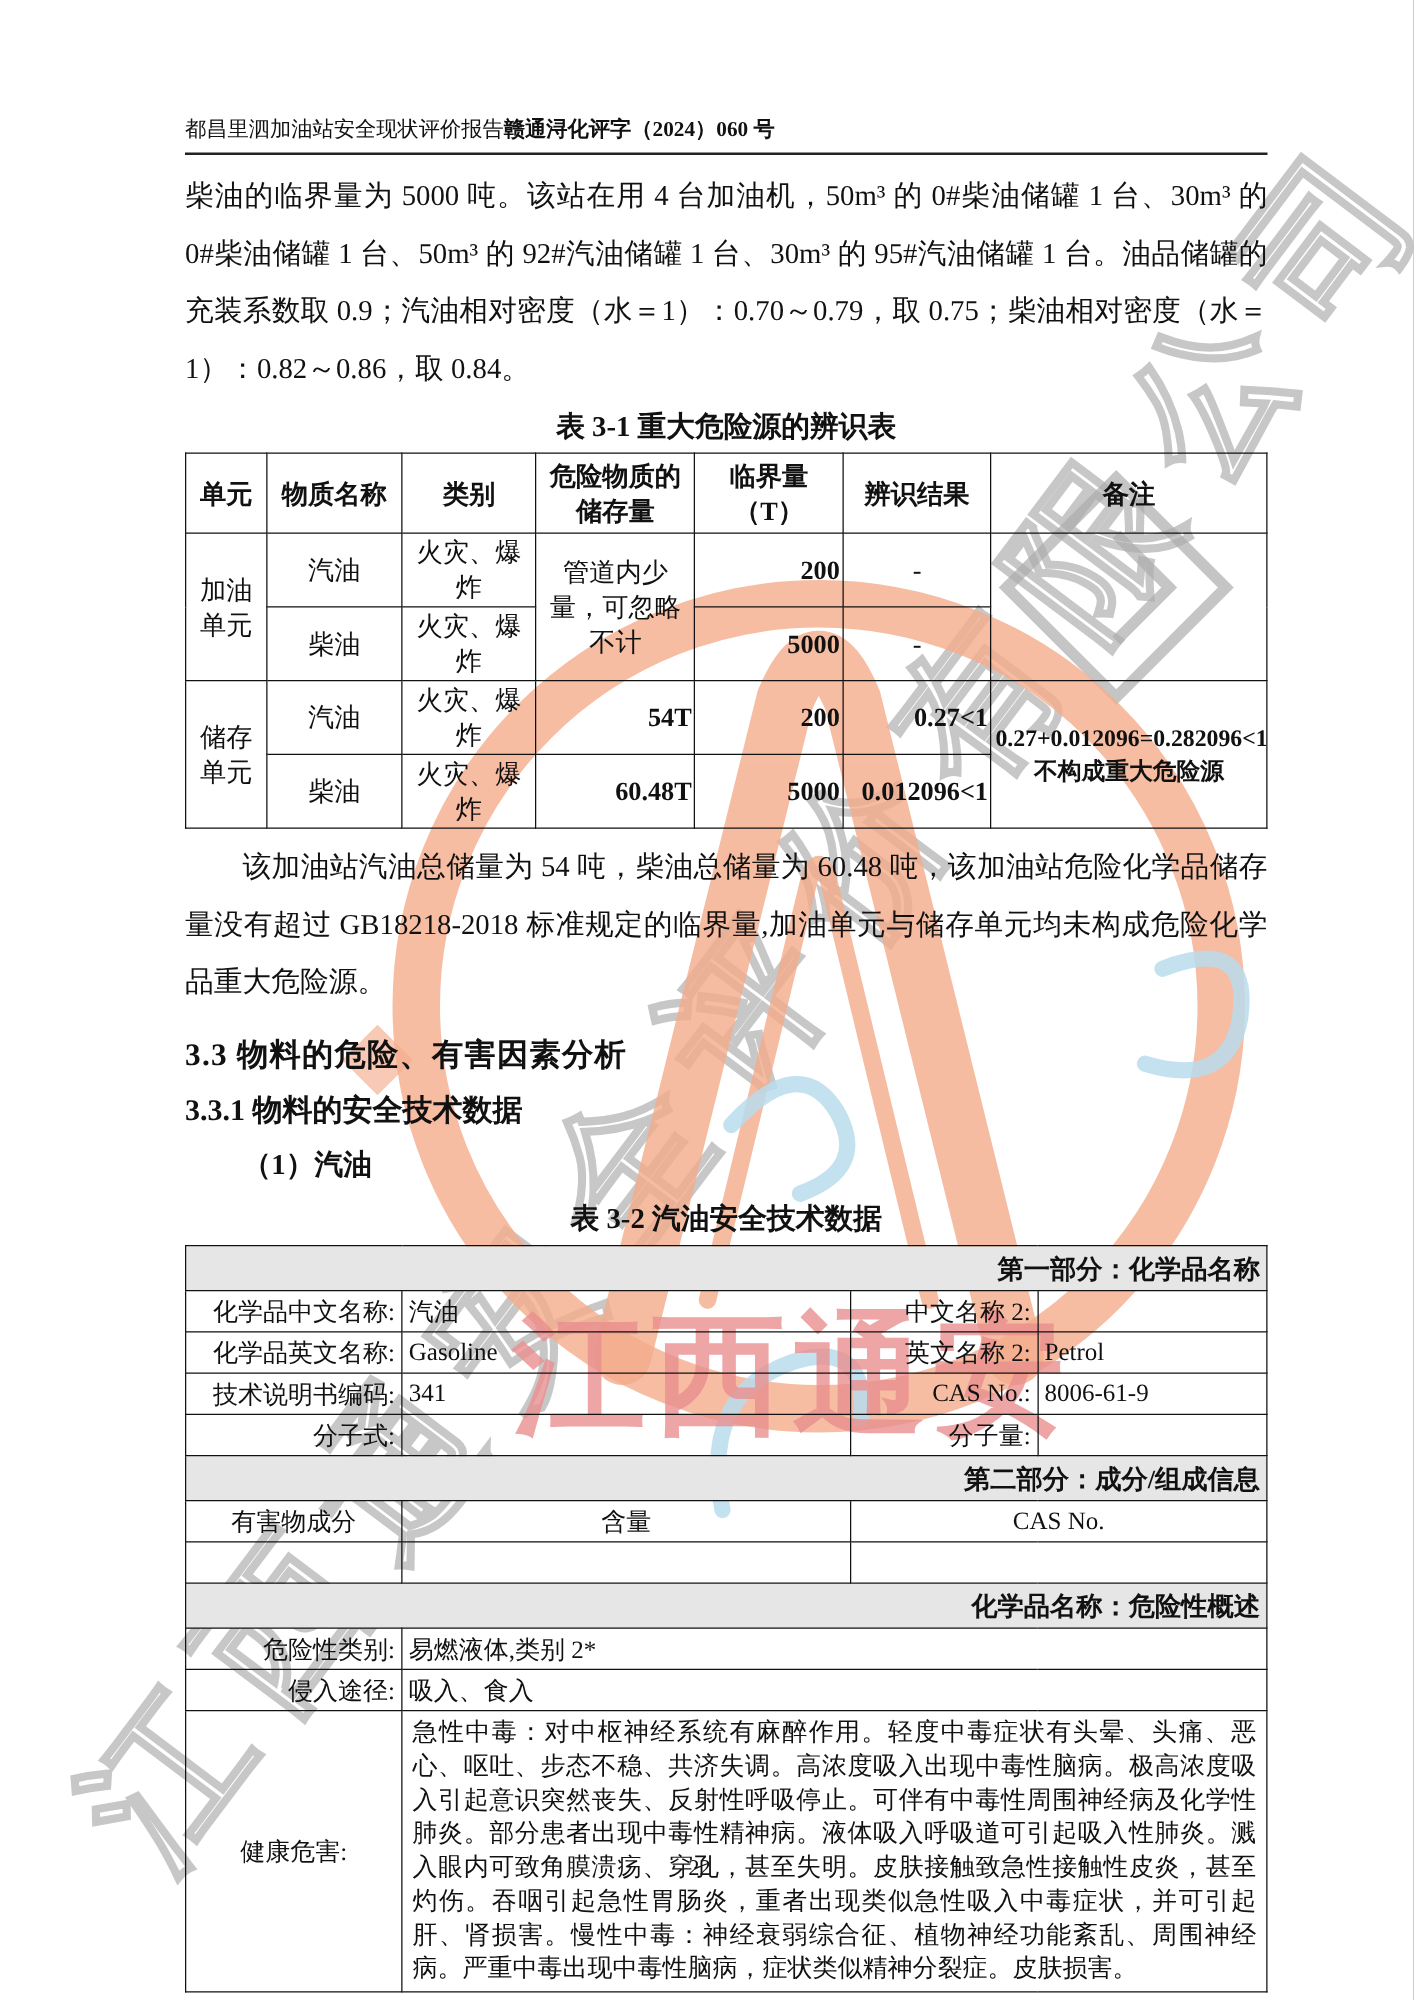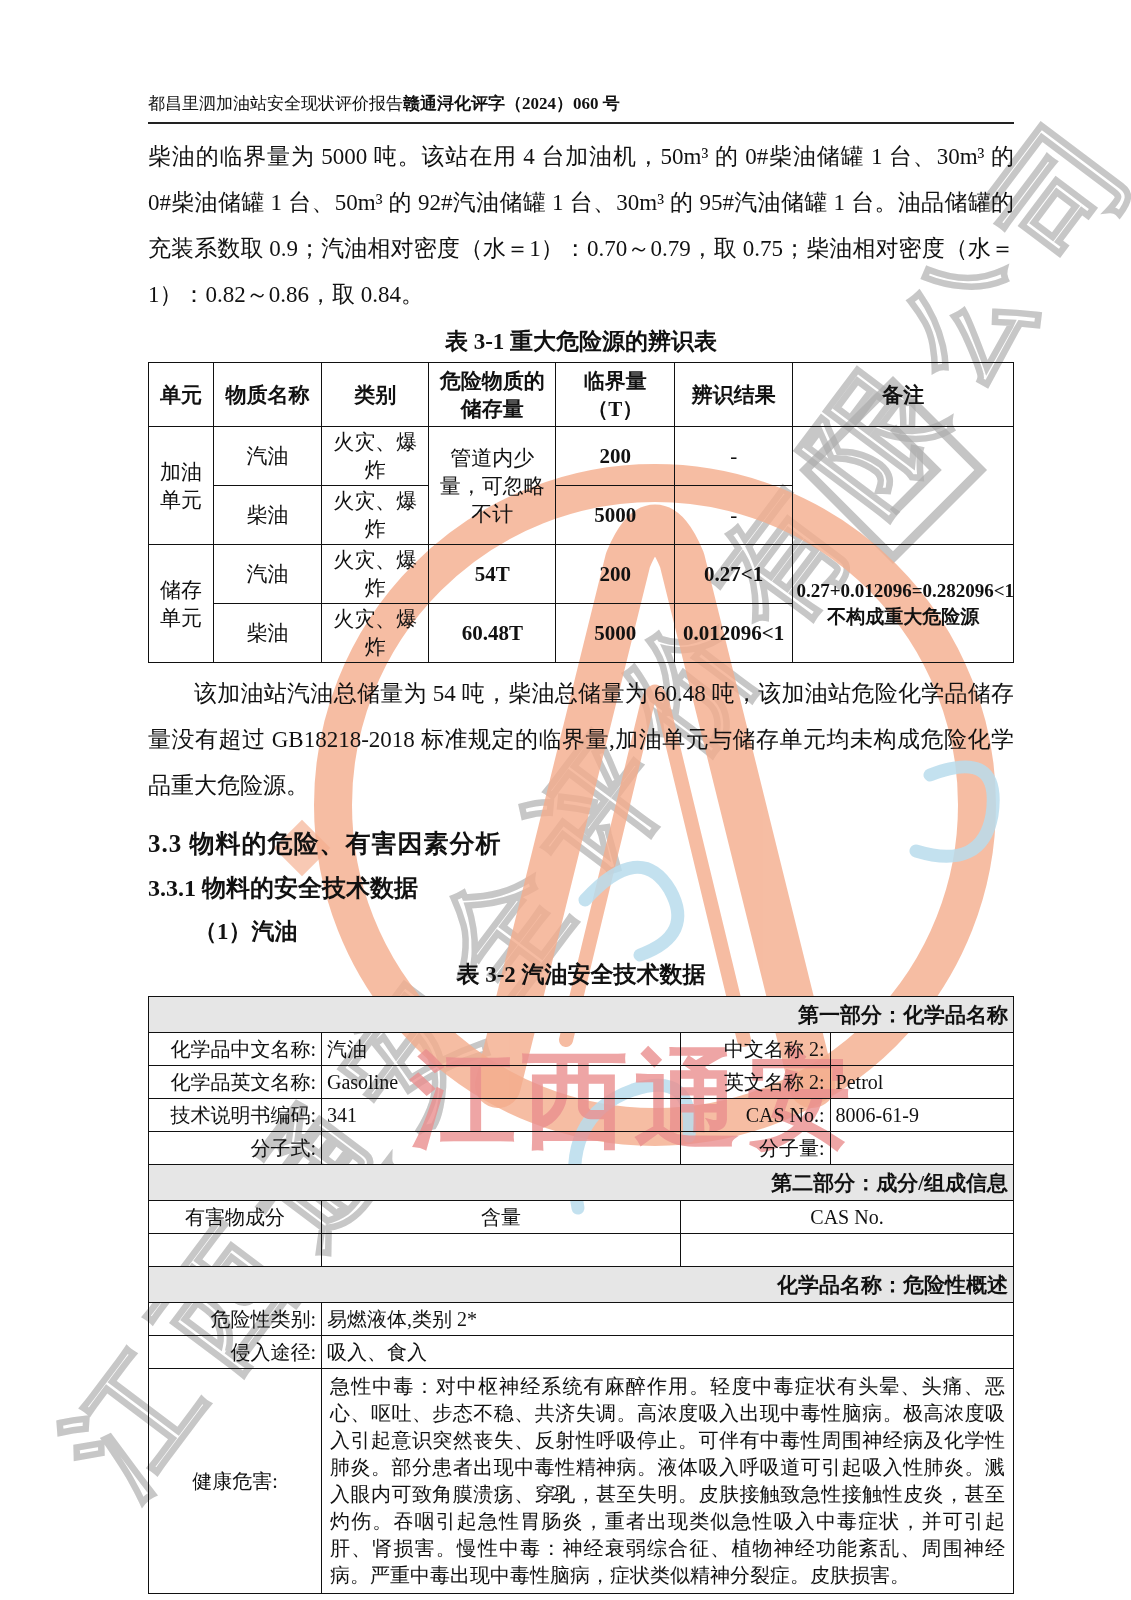--- a/index.html
+++ b/index.html
@@ -19,21 +19,21 @@
   .t1-title{margin:8px 0 5px;}
   .t2-title{margin:12px 0 6px;}
 
   table{border-collapse:collapse;width:100%;table-layout:fixed;}
   td,th{border:1.6px solid #111;overflow:hidden;}
 
   .t1 th{font-size:21px;font-weight:bold;padding:2px 2px;text-align:center;}
   .t1 thead tr{height:64px;}
   .t1 tbody tr{height:36px;}
   .t1 td{font-size:21px;text-align:center;padding:1px 2px;}
-  .t1 .b{font-weight:bold;}
+  .t1 .b{font-weight:bold;text-align:right;}
   .t1 .remark{font-size:19px;font-weight:bold;padding:1px 3px;}
 
   .h33{margin:18px 0 0;font-size:25px;font-weight:bold;letter-spacing:1px;}
   .h331{margin:12px 0 0;font-size:24px;font-weight:bold;}
   .item1{margin:12px 0 3px;font-size:23px;font-weight:bold;text-indent:2em;}
 
   .t2 td{font-size:20px;padding:1px 5px;height:30px;}
   .t2 .sec{background:#e6e6e6;text-align:right;font-weight:bold;font-size:21px;height:33px;}
   .t2 .lab{text-align:right;padding-right:5px;}
   .t2 .val{text-align:left;}

